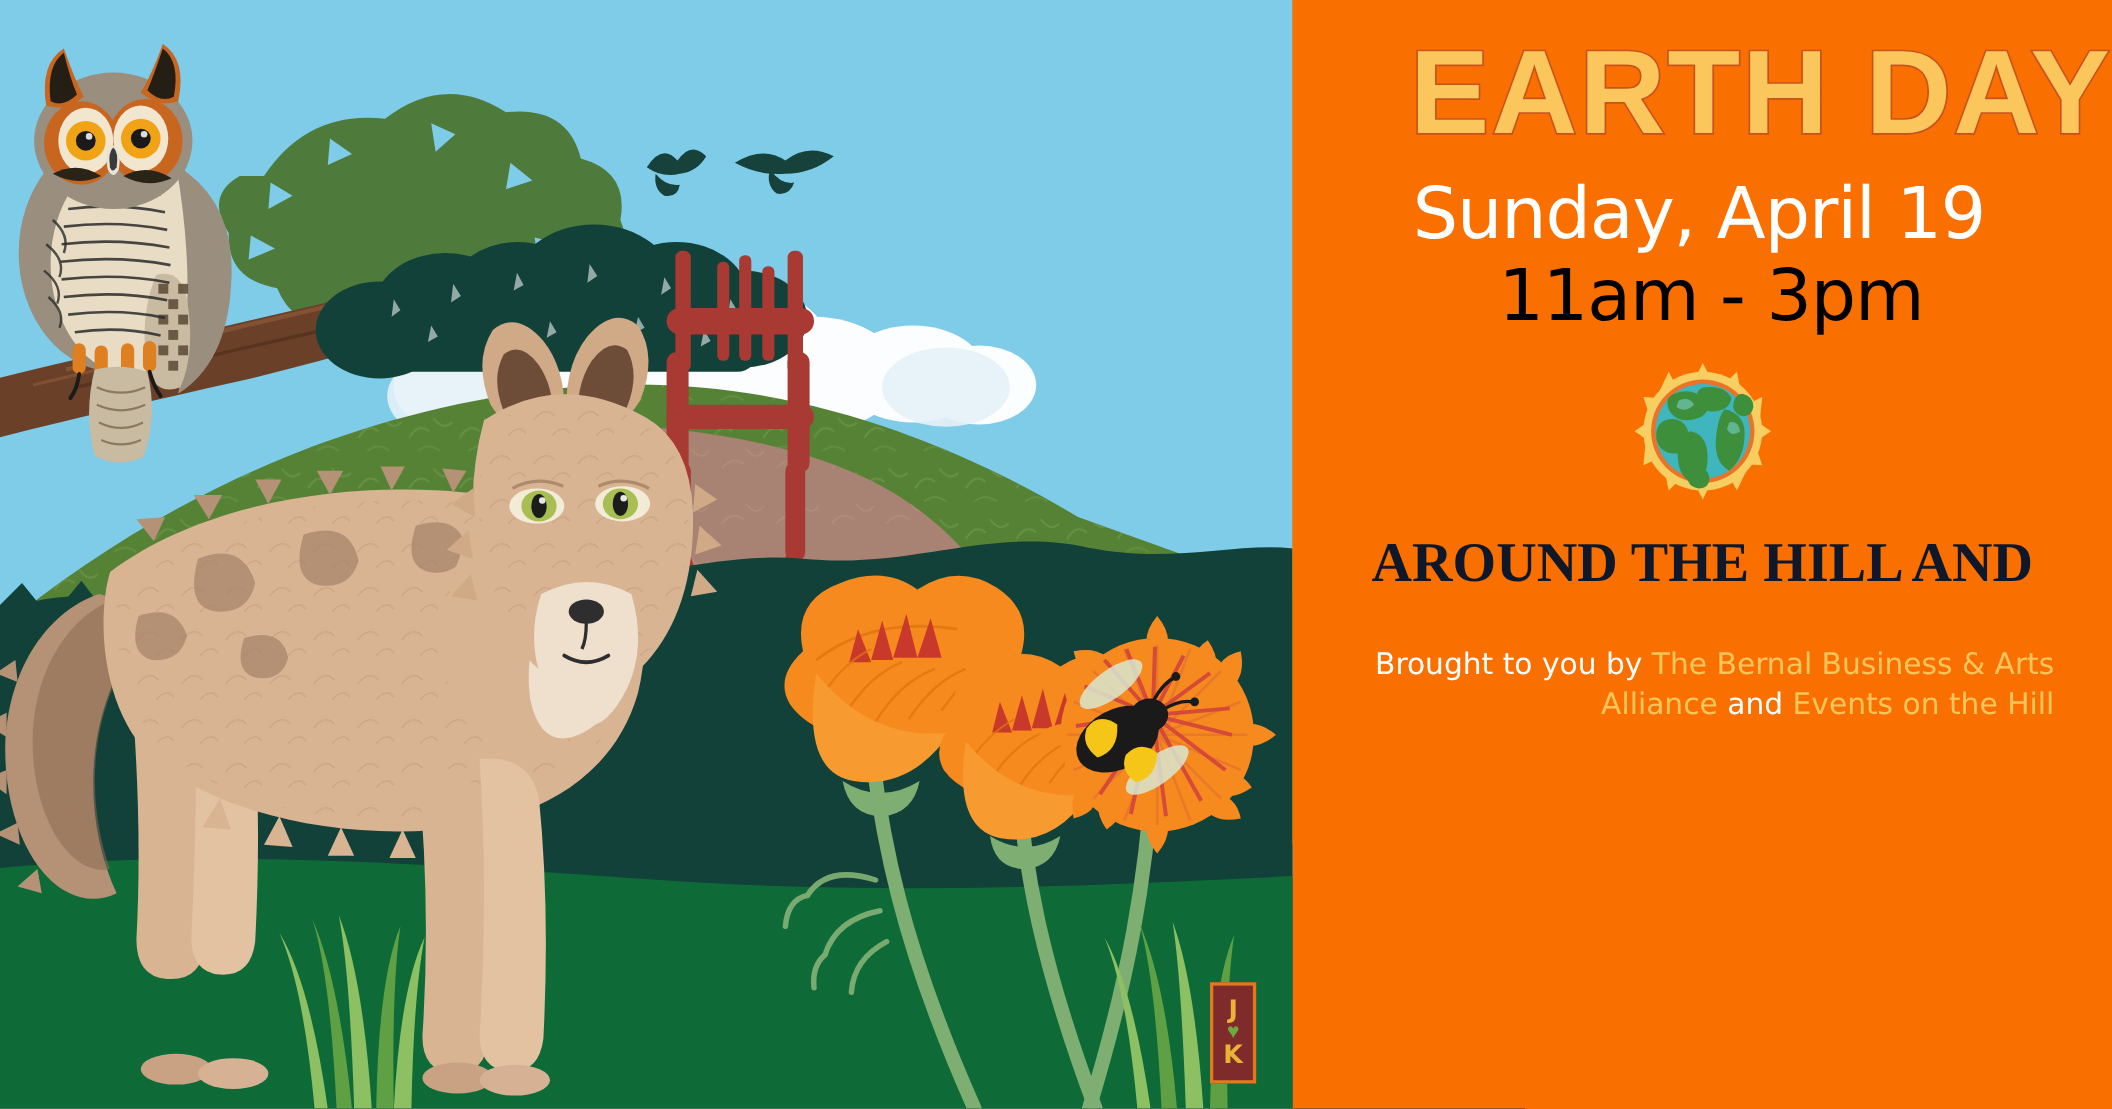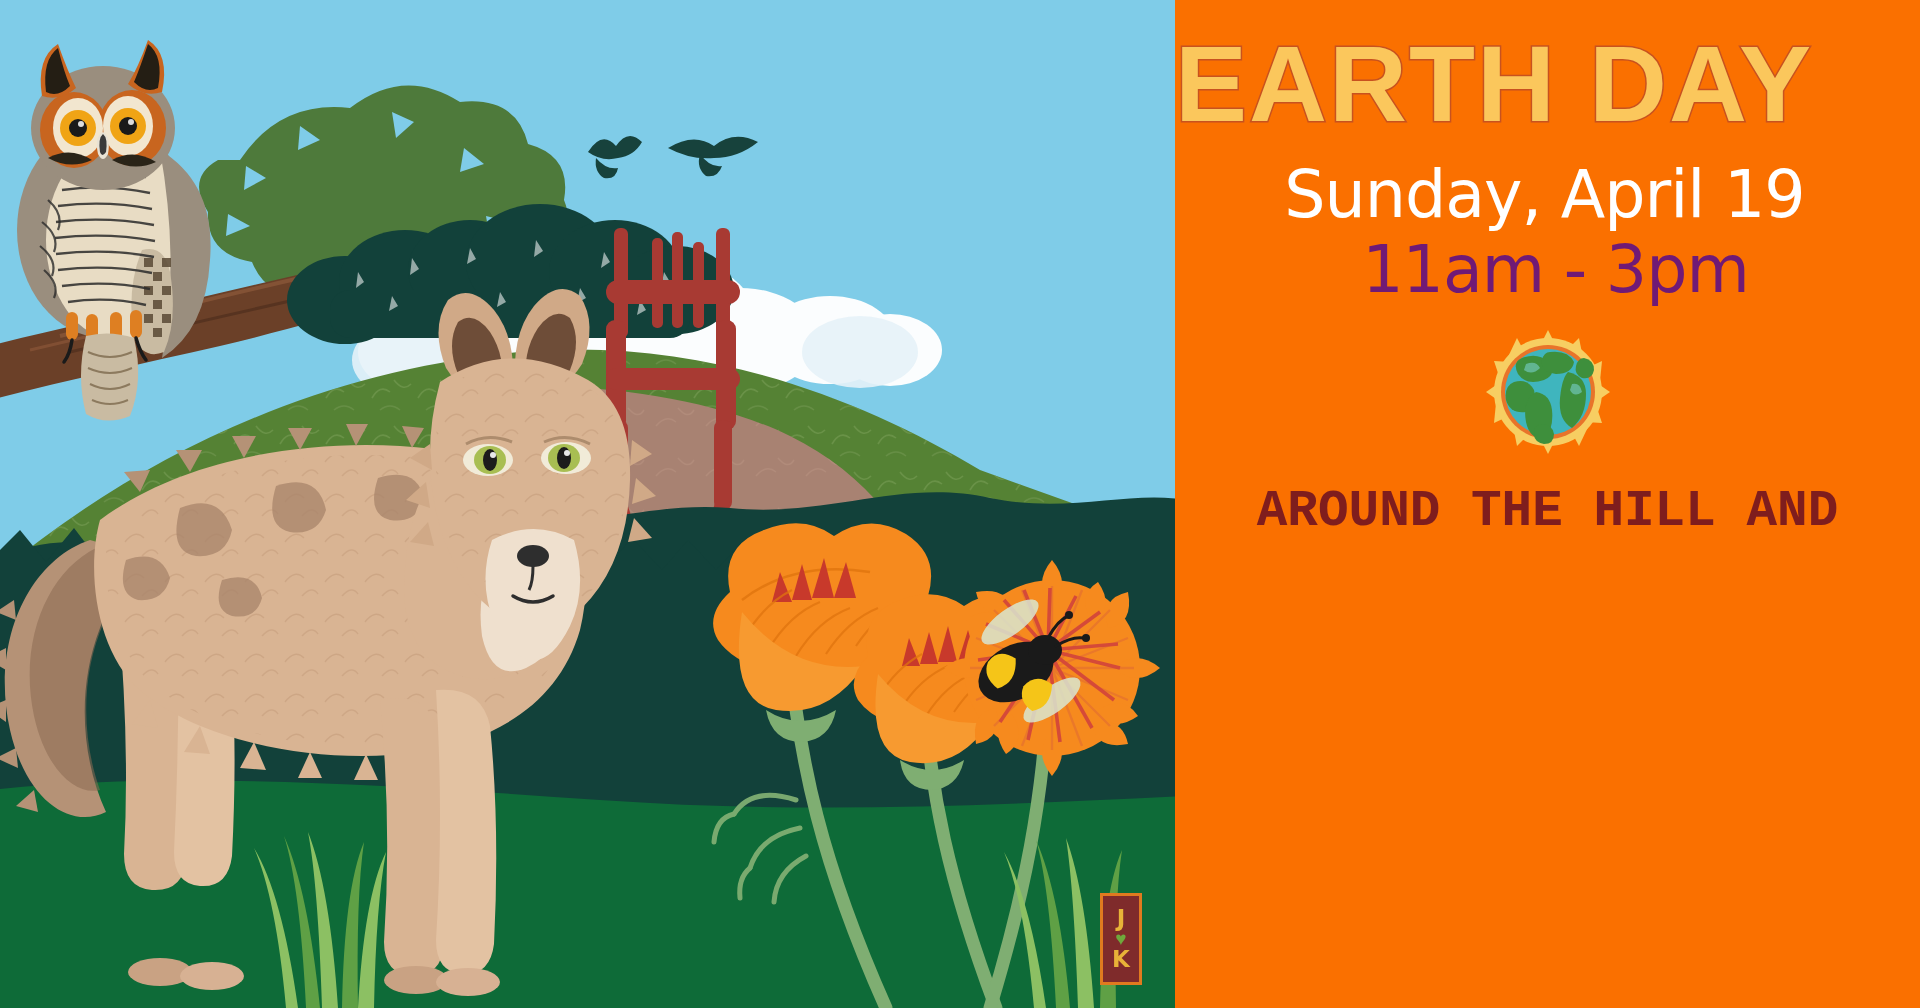--- a/index.html
+++ b/index.html
@@ -19,21 +19,21 @@
     background:#7FCCE8;overflow:hidden;
   }
   .layer{position:absolute;left:0;top:0;width:100%;height:100%;}
   .layer svg{display:block;width:1175px;height:1008px;}
 
   
   #info{
     position:absolute;left:1175px;top:0;width:745px;height:768px;
     background:#FA7000;
     display:flex;flex-direction:column;align-items:center;
-    text-align:left;
+    text-align:right;
   }
 
   #title-block{margin-top:34px;width:100%;}
   .big-title{
     font-family:"Liberation Sans",sans-serif;
     font-weight:bold;
     font-size:108px;
     line-height:0.93;
     letter-spacing:2px;
     color:#FBC75C;
@@ -59,34 +59,34 @@
     font-size:65px;
     color:#FFFFFF;
     margin:26px 6px 0 0;
     line-height:1.08;
     letter-spacing:-1px;
     white-space:nowrap;
   }
   .time-line{
     font-family:"DejaVu Sans",sans-serif;
     font-size:65px;
-    color:#701a75;
+    color:#000000;
     margin:4px 0 0 16px;
     line-height:1.08;
     letter-spacing:-1px;
     white-space:nowrap;
   }
 
   #earth-wrap{margin-top:22px;height:130px;display:flex;align-items:center;justify-content:center;}
 
   .place-line{
-    font-family:Liberation Mono, monospace;
+    font-family:Liberation Serif, serif;
     font-weight:bold;
     font-size:51px;
-    color:#7f1d1d;
+    color:#0f172a;
     line-height:1.14;
     letter-spacing:0px;
     margin:0;
     white-space:nowrap;
   }
   #place-block{margin-top:26px;}
 
   #credits{
     margin-top:46px;
     font-family:"DejaVu Sans",sans-serif;
@@ -660,16 +660,19 @@
           <path d="M42 36 q10 -4 14 4 q-8 8 -16 2 z"></path>
           <path d="M88 56 q8 -2 10 8 q-8 6 -12 -2 z"></path>
         </g>
       </svg>
     </div>
 
     <div id="place-block">
       <div class="place-line">AROUND THE HILL AND</div>
     </div>
 
+    <div id="credits">
+      <span>Brought to you by </span><span class="credit-org">The Bernal Business &amp; Arts Alliance</span><span> and </span><span class="credit-org">Events on the Hill</span>
+    </div>
 
   </div>
 
 </div>
 
 </body></html>

